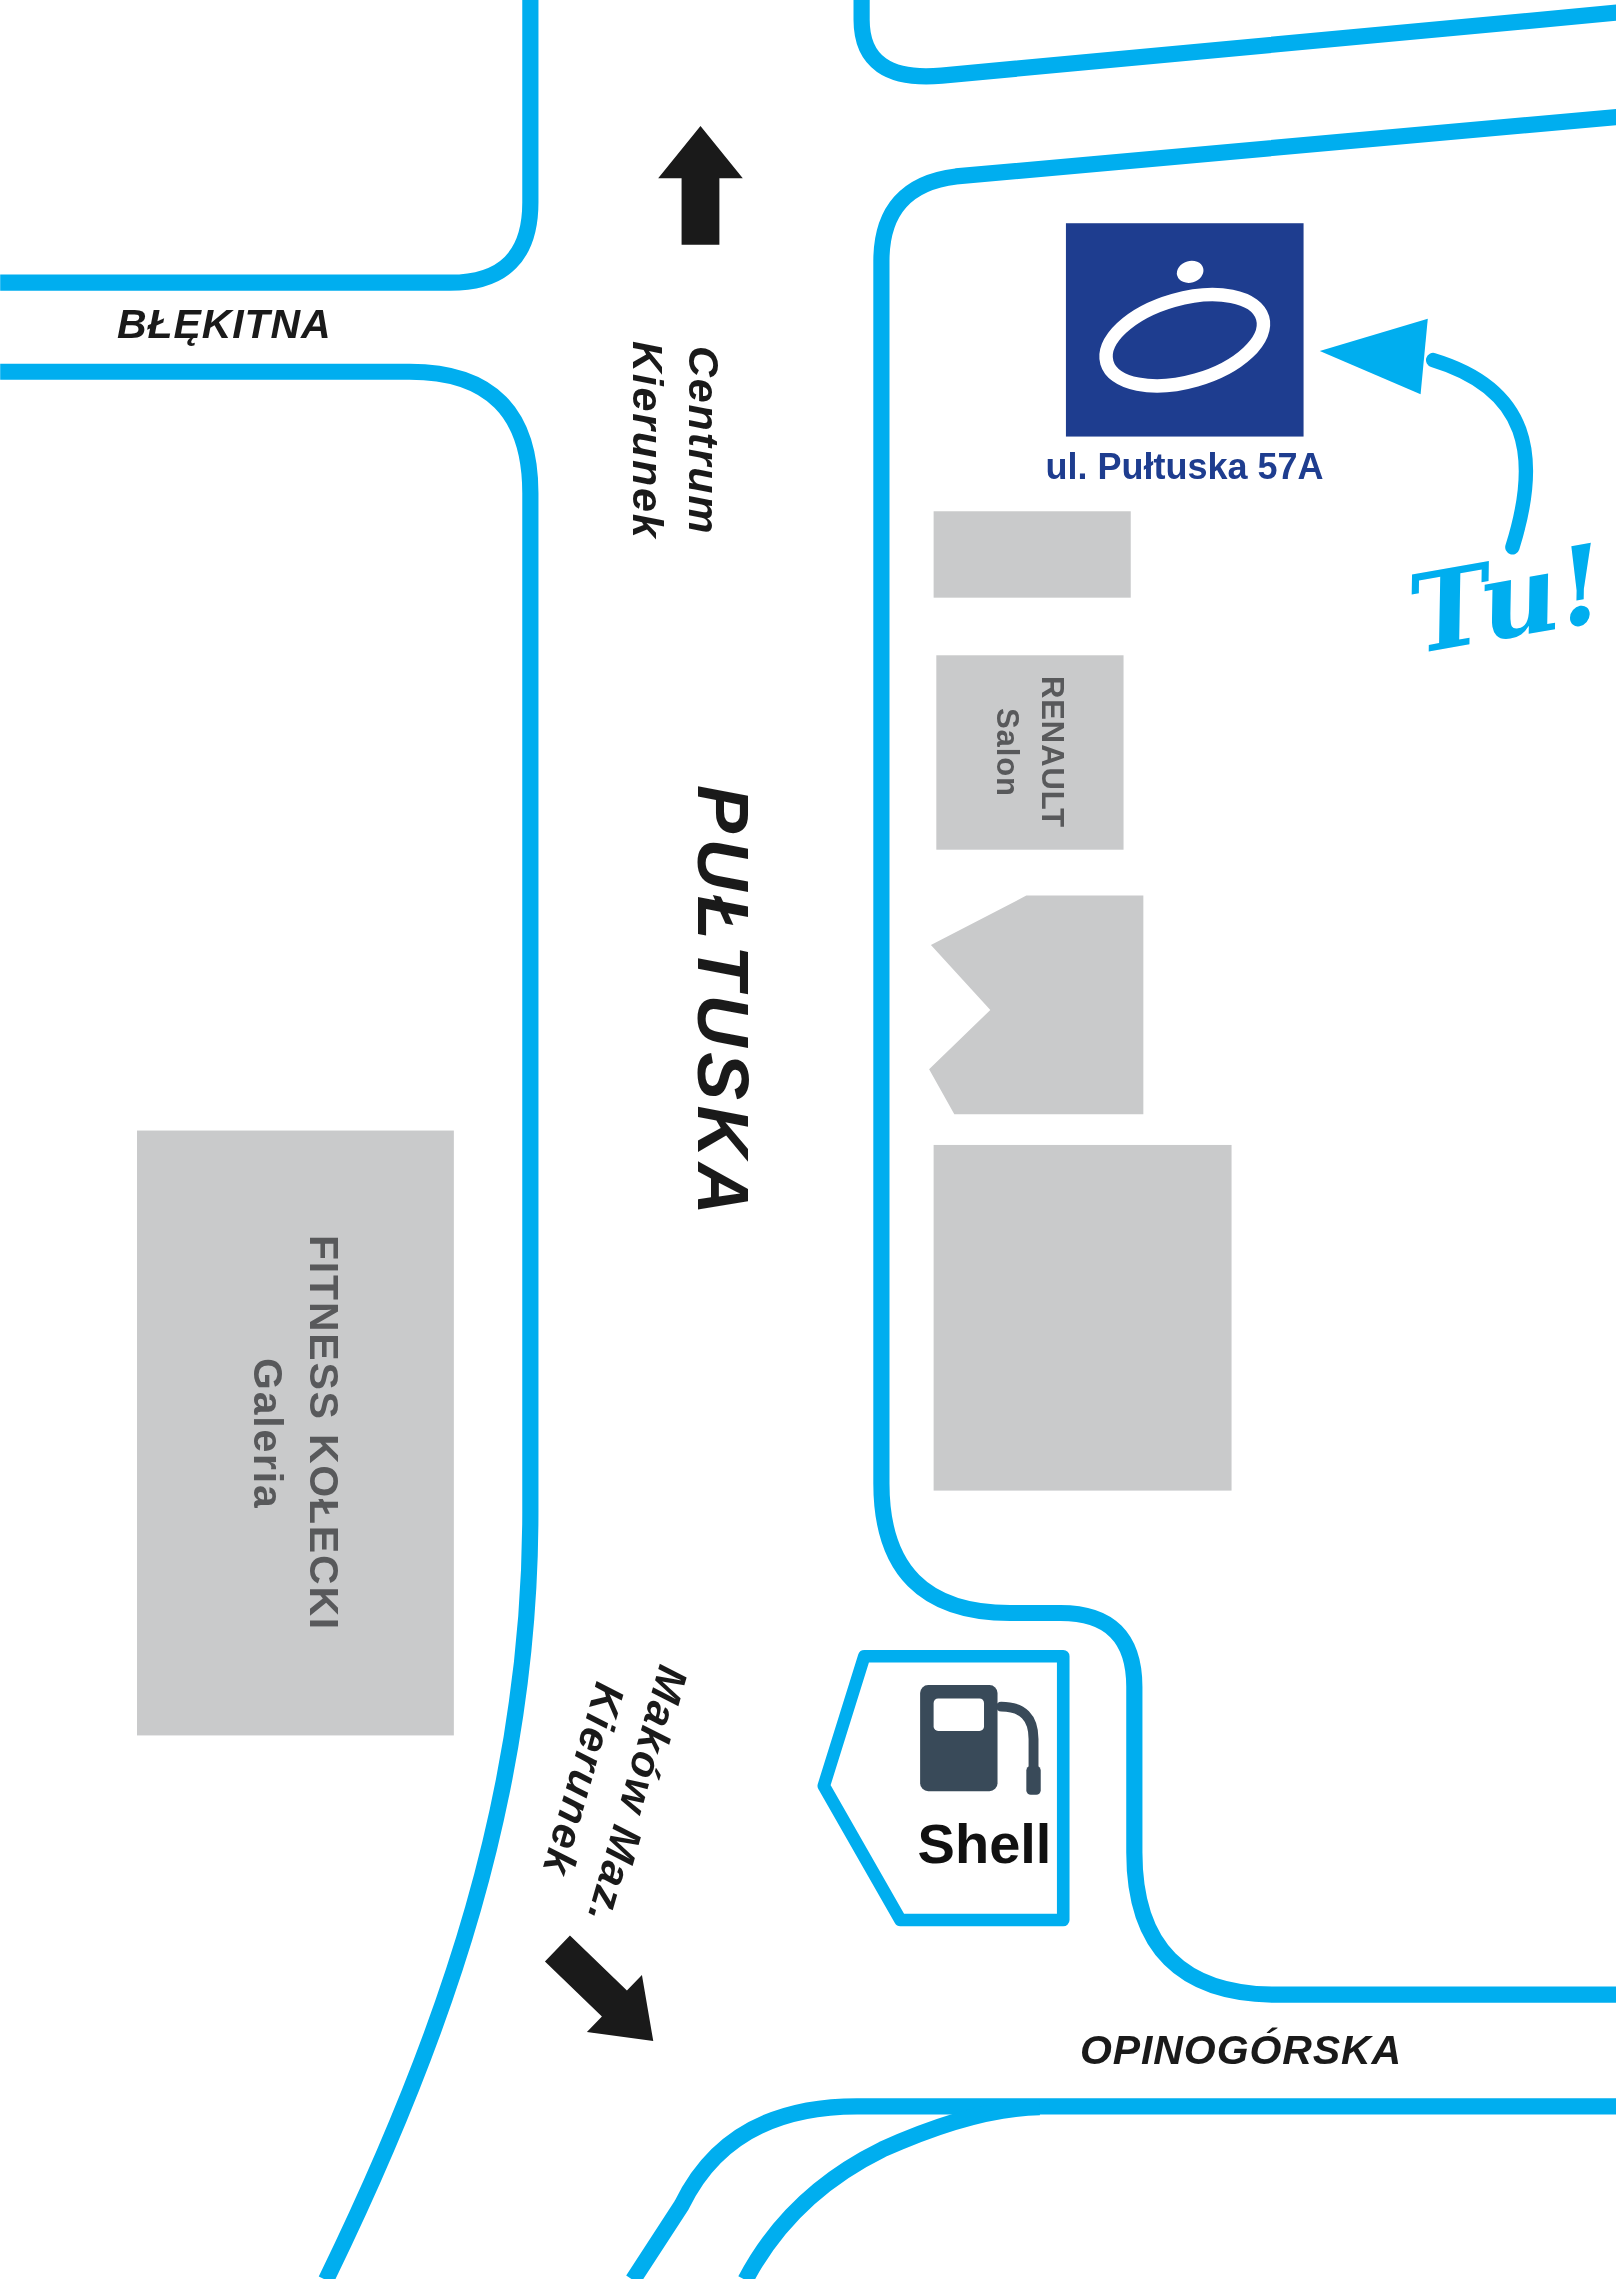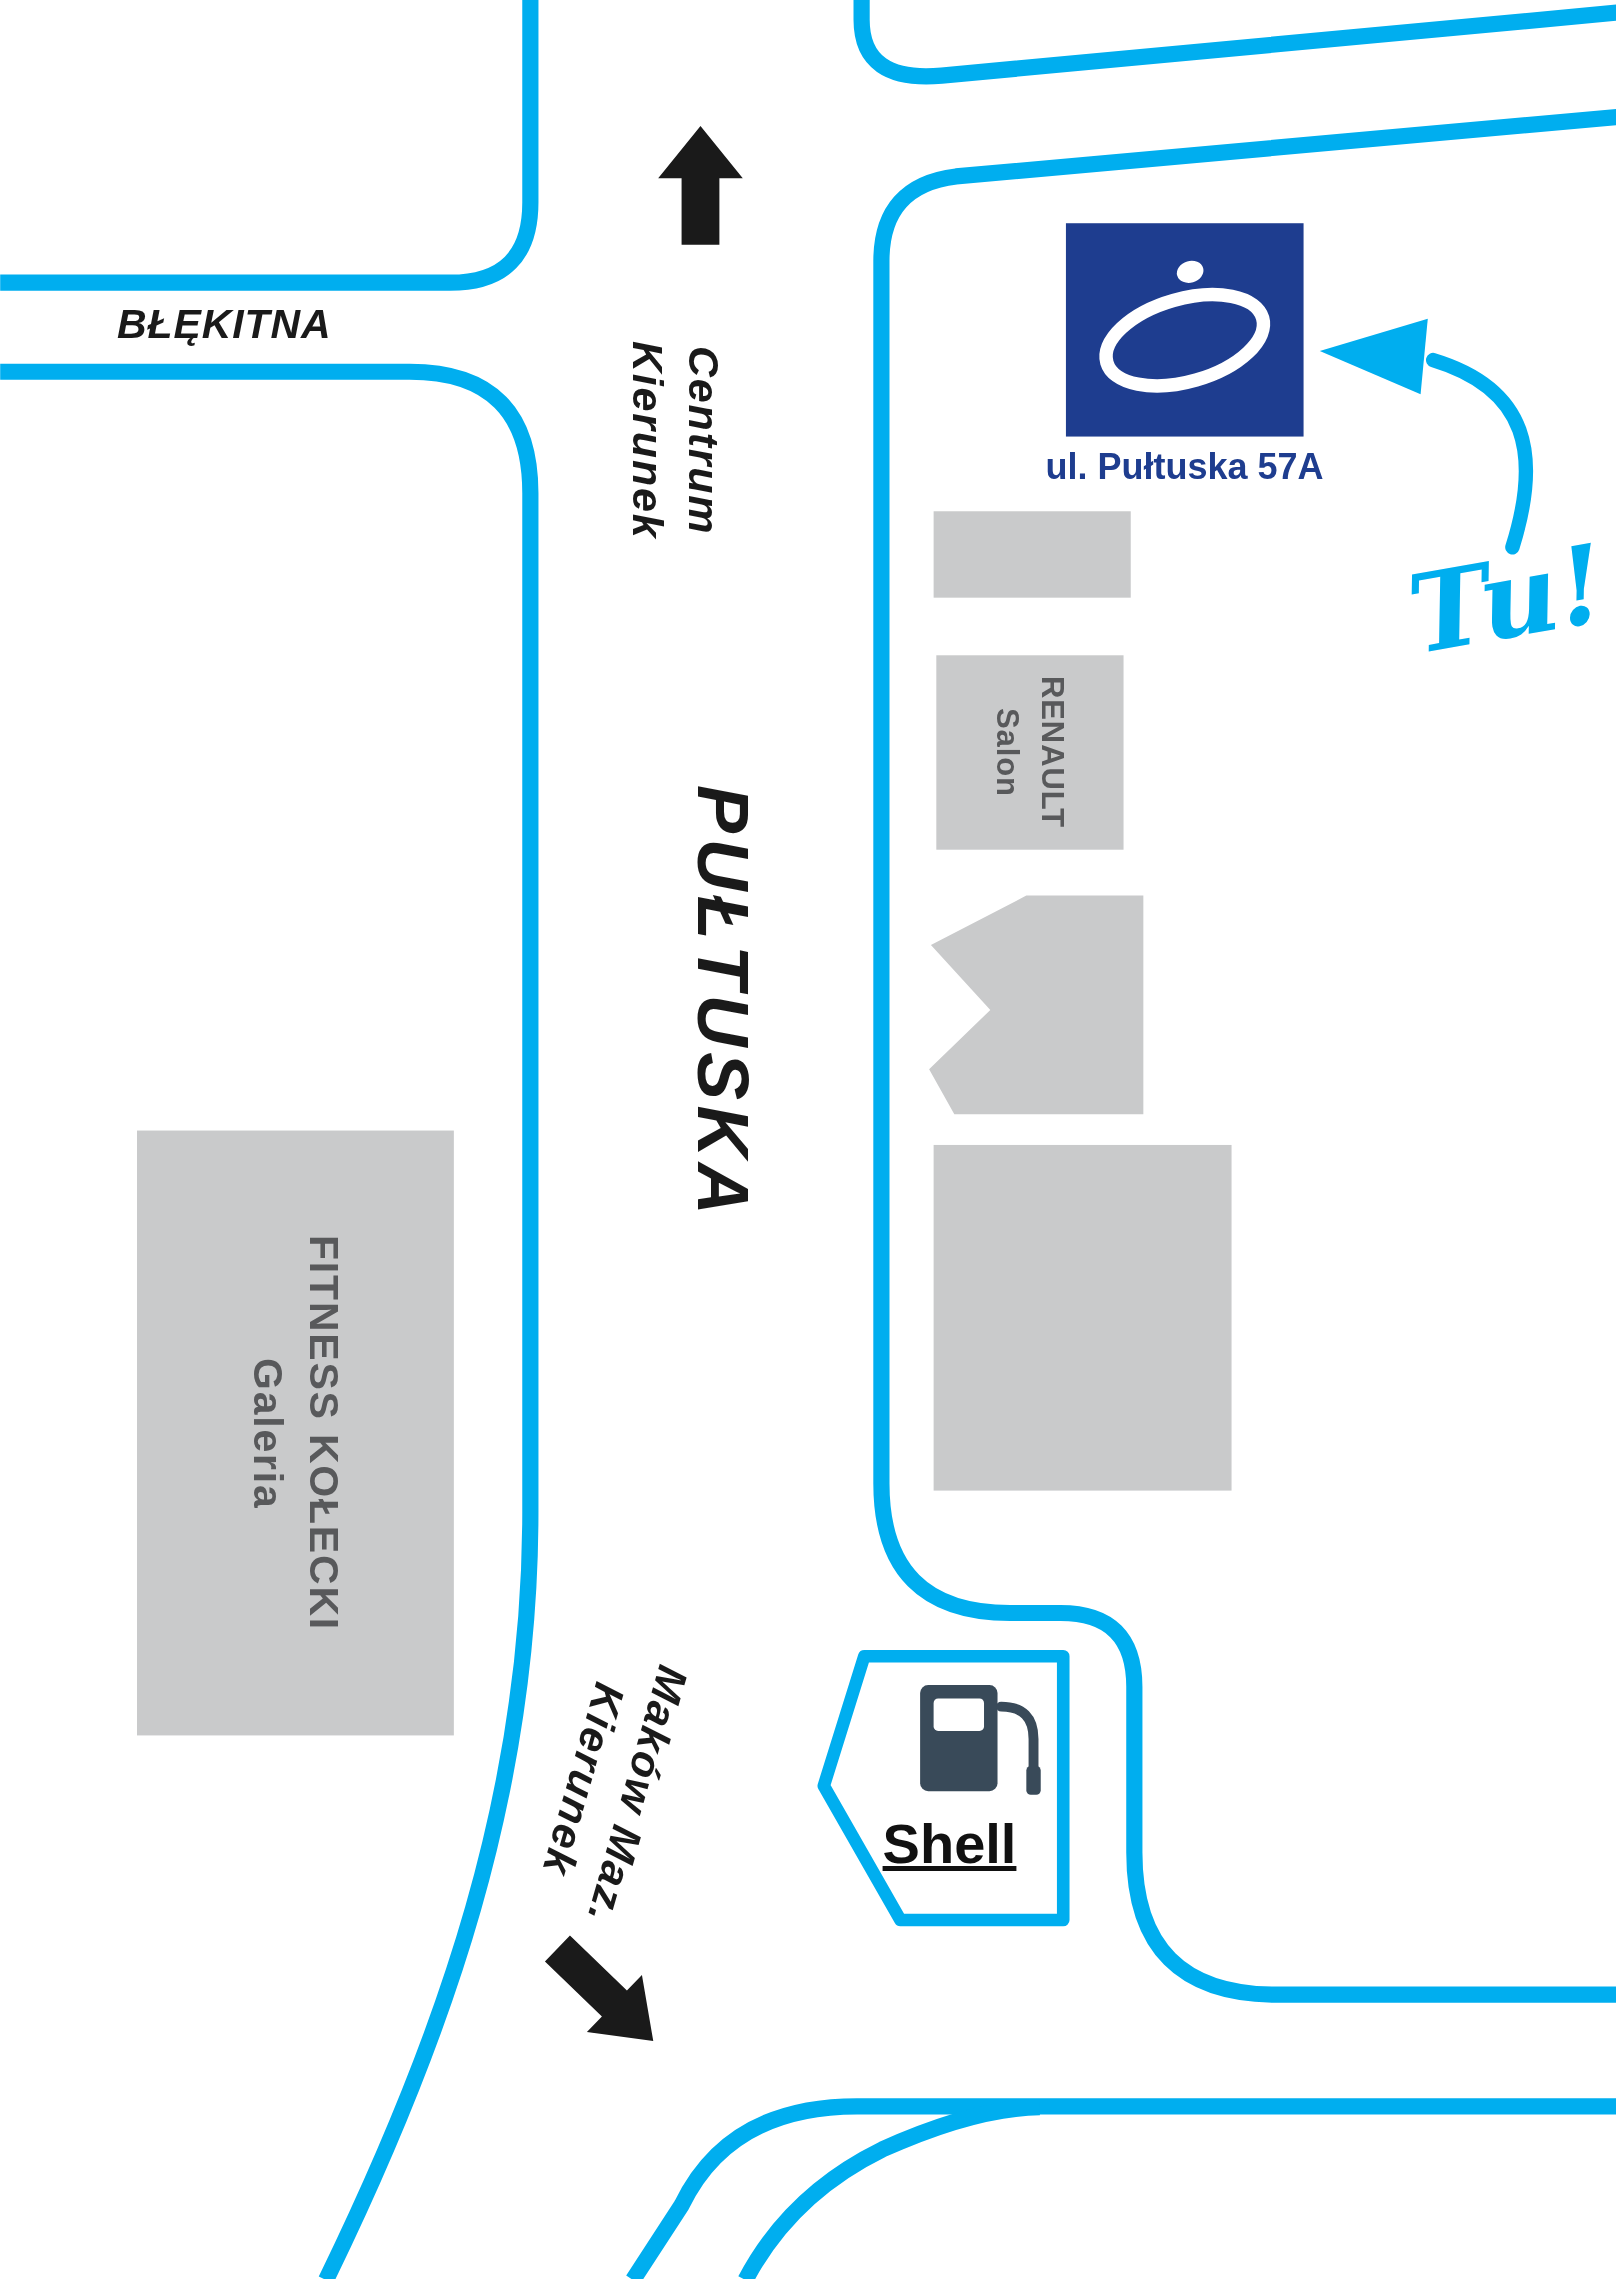--- a/index.html
+++ b/index.html
@@ -102,17 +102,18 @@
   <div class="label vwrap centerbox bldg-text galeria-text" style="left:137px;top:1131px;width:317px;height:605px;">
     <span class="vcol">Galeria</span>
     <span class="vcol">FITNESS KOŁECKI</span>
   </div>
 
   <div class="label vwrap dir" style="left:601px;top:1616px;height:324px;transform:rotate(16deg);transform-origin:top left;">
     <span class="vcol">Kierunek</span>
     <span class="vcol">Maków Maz.</span>
   </div>
 
-  <div class="label shell-name" style="left:857px;top:1811px;width:185px;text-decoration:underline;">Shell</div>
+  <div class="label shell-name" style="left:892px;top:1811px;width:185px;">Shell</div>
 
+  <div class="label street" style="left:1080px;top:2027px;">OPINOGÓRSKA</div>
 
 </div>
 
 
 </body></html>

